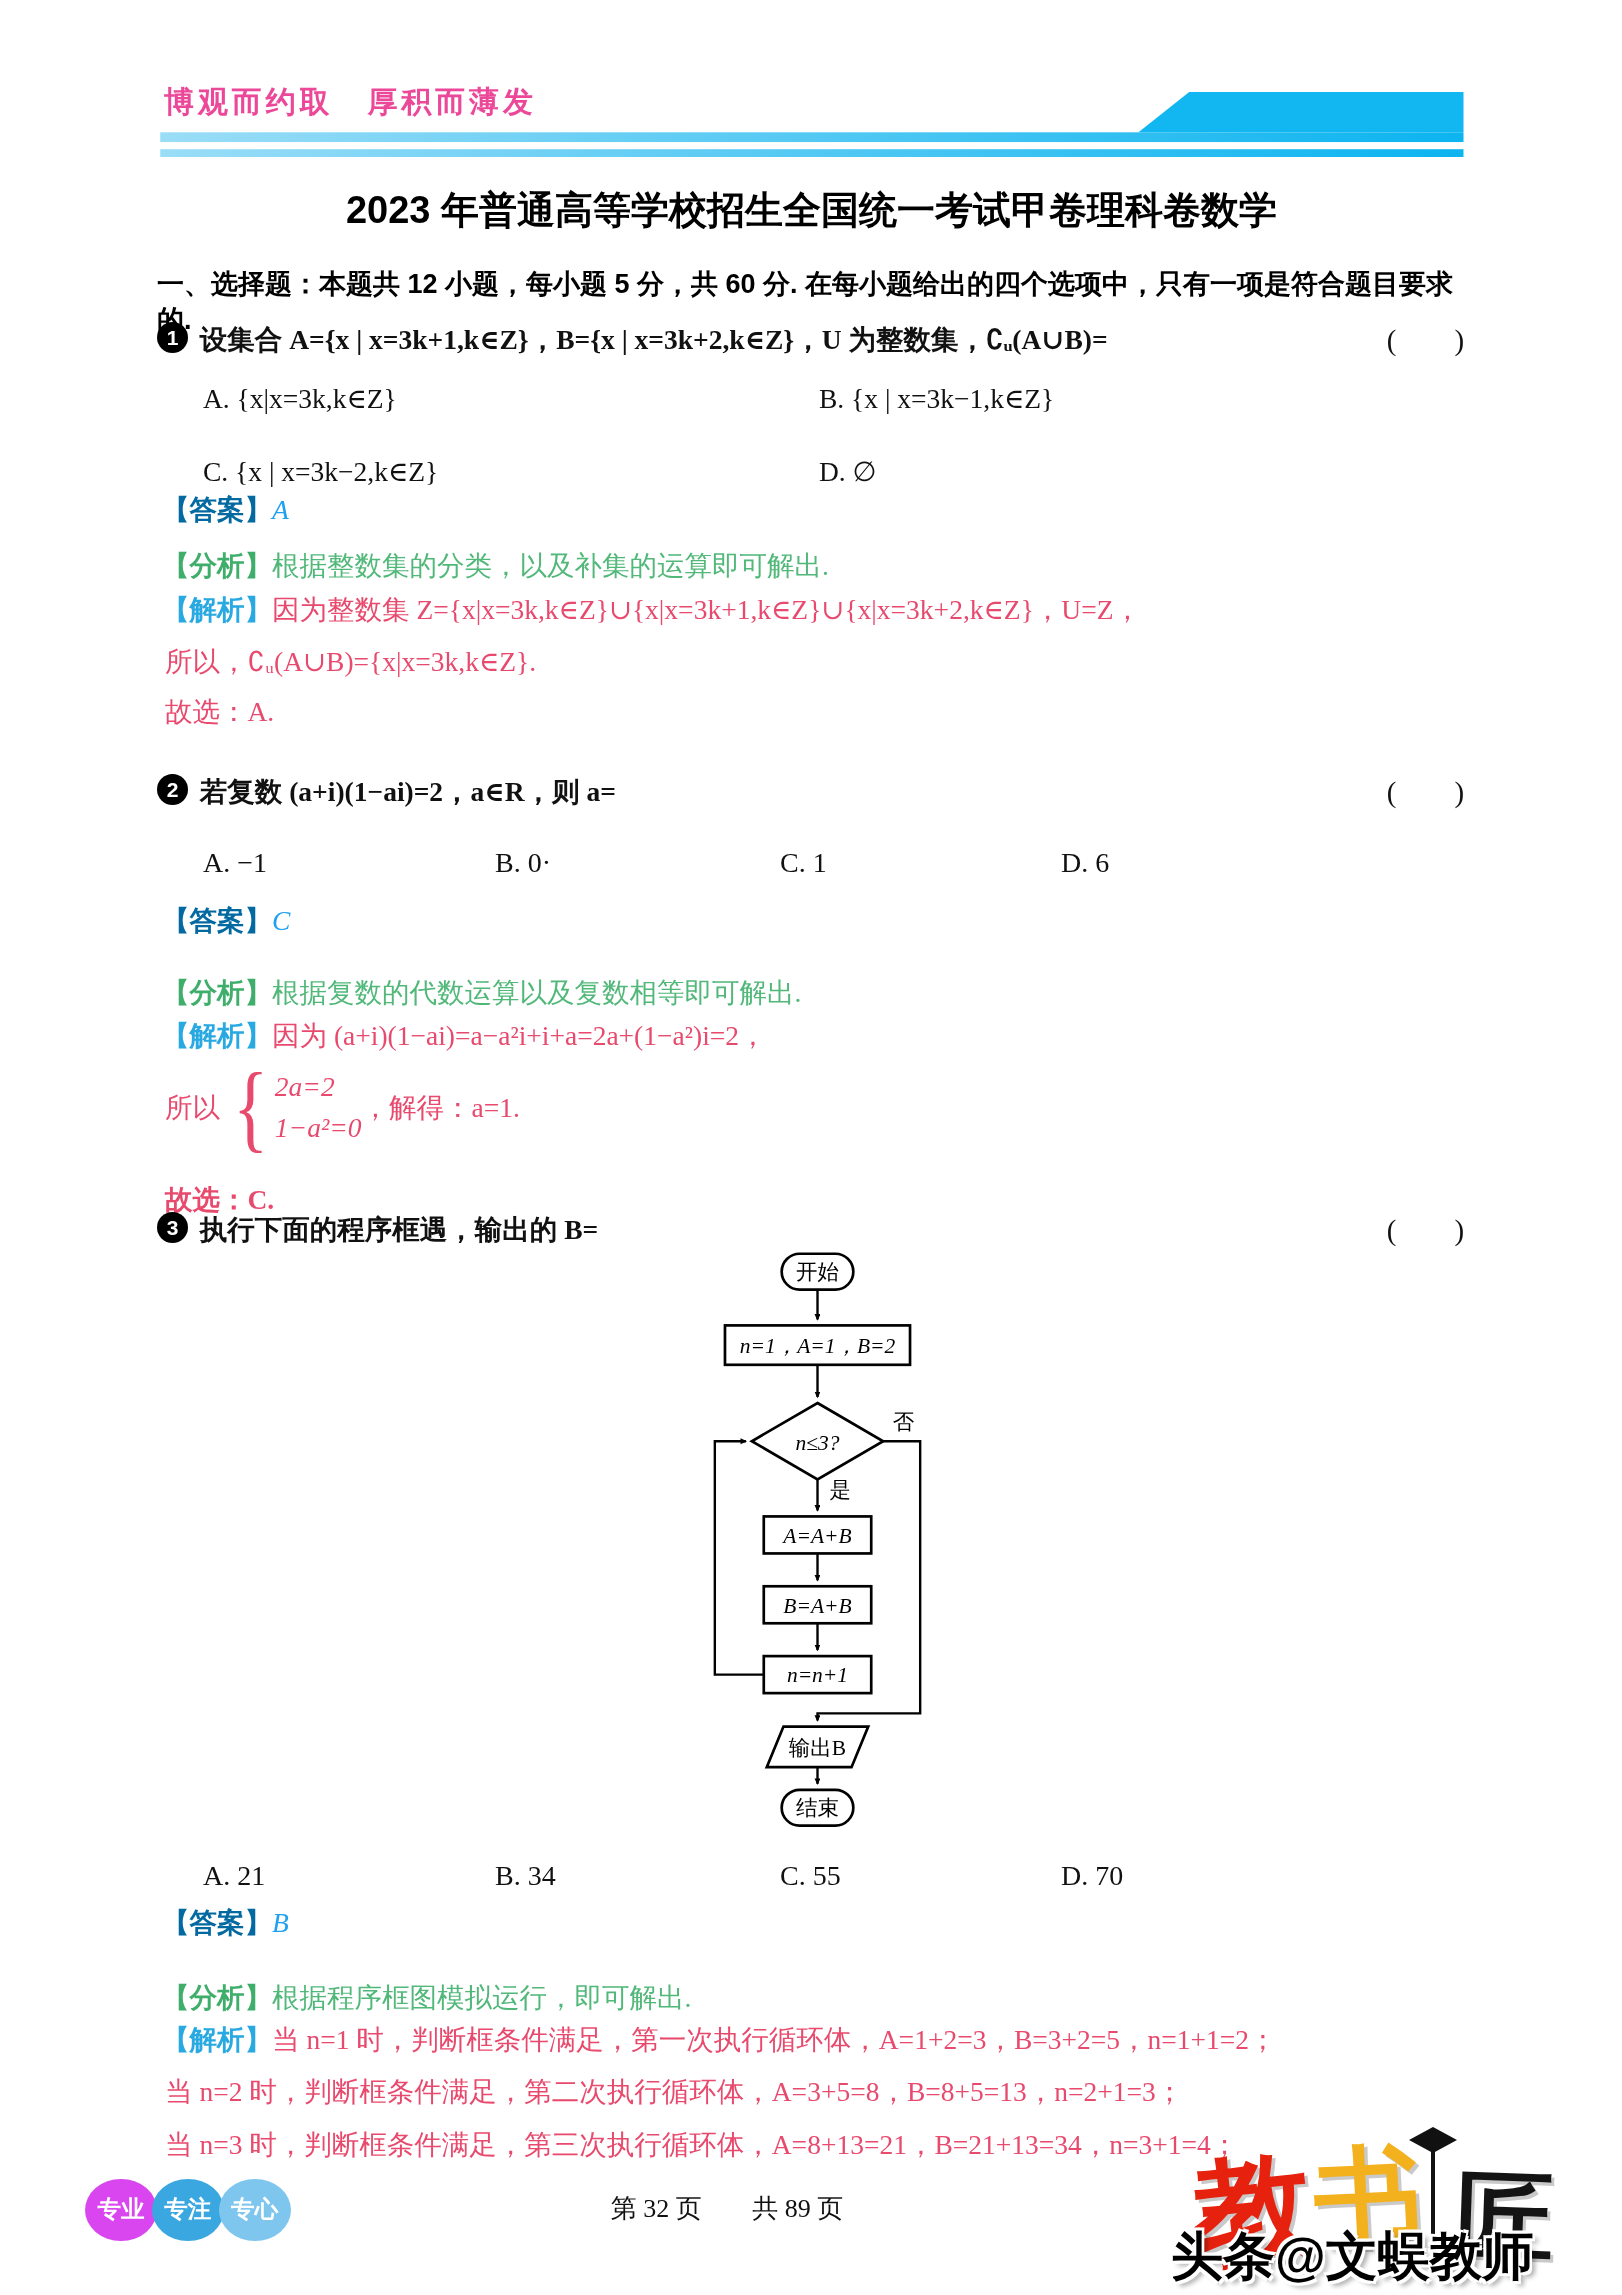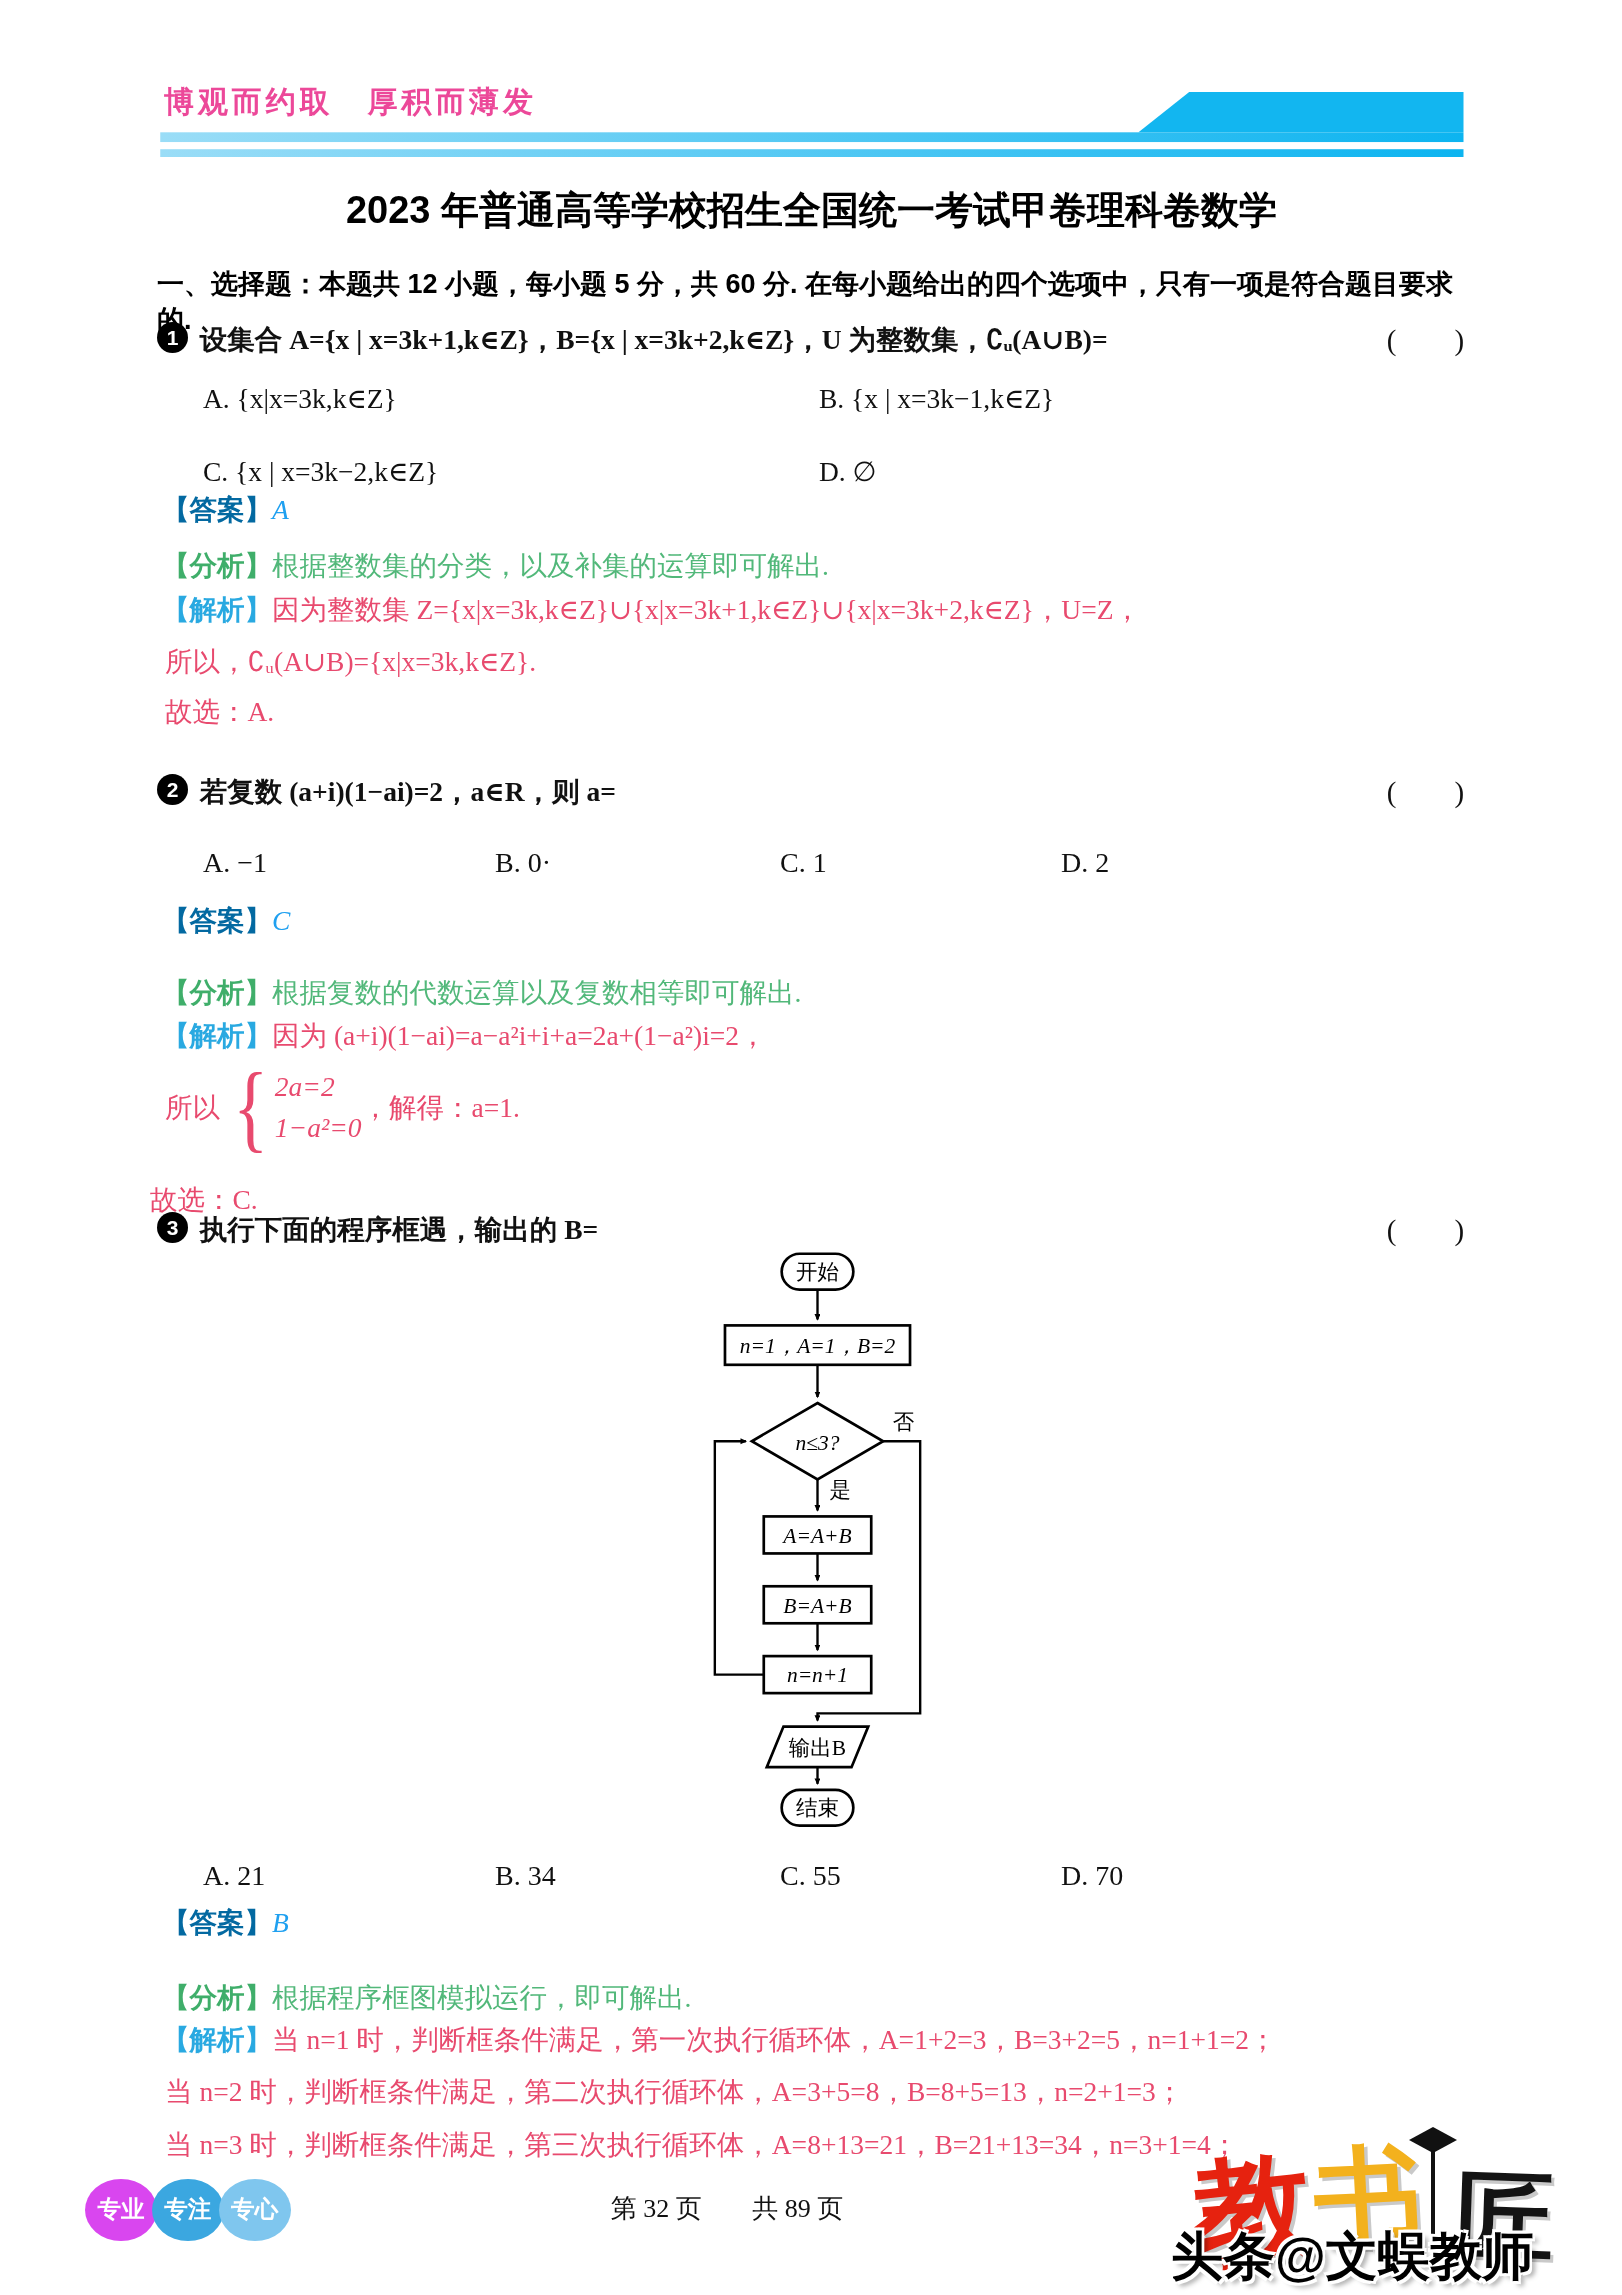--- a/index.html
+++ b/index.html
@@ -146,21 +146,21 @@
 <div class="abs stem-row" style="left:157px; top:773px;">
   <span class="qnum">2</span>
   <span class="stem-text">若复数 (a+i)(1−ai)=2，a∈R，则 a=</span>
   <span class="bracket">(　　)</span>
 </div>
 
 <div class="abs opts4" style="left:157px; top:847px;">
   <span>A. −1</span>
   <span>B. 0·</span>
   <span>C. 1</span>
-  <span>D. 2</span>
+  <span>D. 6</span>
 </div>
 
 <div class="abs ans-line" style="left:162px; top:903px;">
   <span class="lbl-ans">【答案】</span><span class="ans-letter">C</span>
 </div>
 <div class="abs ans-line" style="left:162px; top:975px;">
   <span class="lbl-ana">【分析】</span><span class="ana-text">根据复数的代数运算以及复数相等即可解出.</span>
 </div>
 <div class="abs ans-line" style="left:162px; top:1018px;">
   <span class="lbl-exp">【解析】</span><span class="exp-text">因为 (a+i)(1−ai)=a−a²i+i+a=2a+(1−a²)i=2，</span>
@@ -169,21 +169,21 @@
 <div class="abs sys-row" style="left:165px; top:1065px;">
   <span>所以</span>
   <span class="sys-brace">{</span>
   <span class="sys-eqs">
     <span>2a=2</span>
     <span>1−a²=0</span>
   </span>
   <span>，解得：a=1.</span>
 </div>
 
-<div class="abs pink" style="left:150px; top:1182px;">故选：C.</div>
+<div class="abs pink" style="left:165px; top:1182px;font-weight:bold;">故选：C.</div>
 
 <div class="abs stem-row" style="left:157px; top:1211px;">
   <span class="qnum">3</span>
   <span class="stem-text">执行下面的程序框遇，输出的 B=</span>
   <span class="bracket">(　　)</span>
 </div>
 
 <svg class="abs" style="left:698px; top:1249px;" width="239" height="585" viewBox="0 0 400 980">
   <defs>
     <marker id="arrow" markerWidth="12" markerHeight="12" refX="9" refY="5" orient="auto" markerUnits="userSpaceOnUse">

